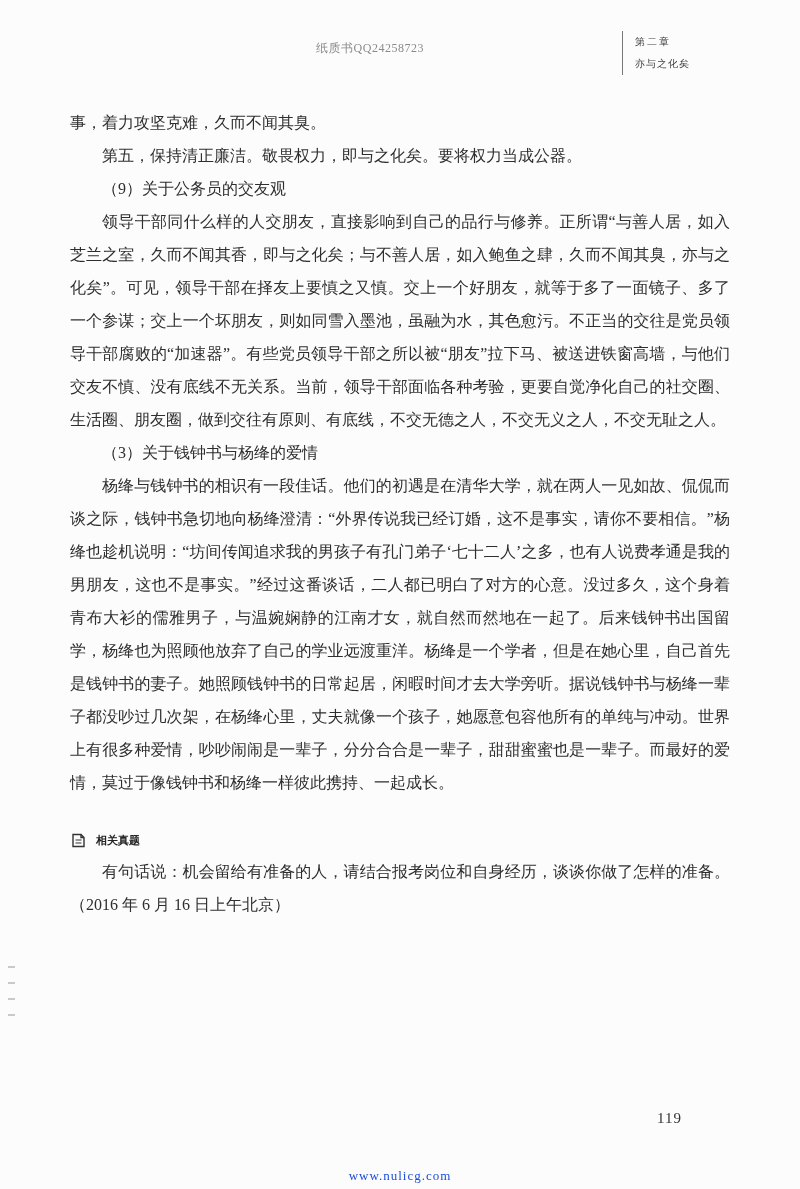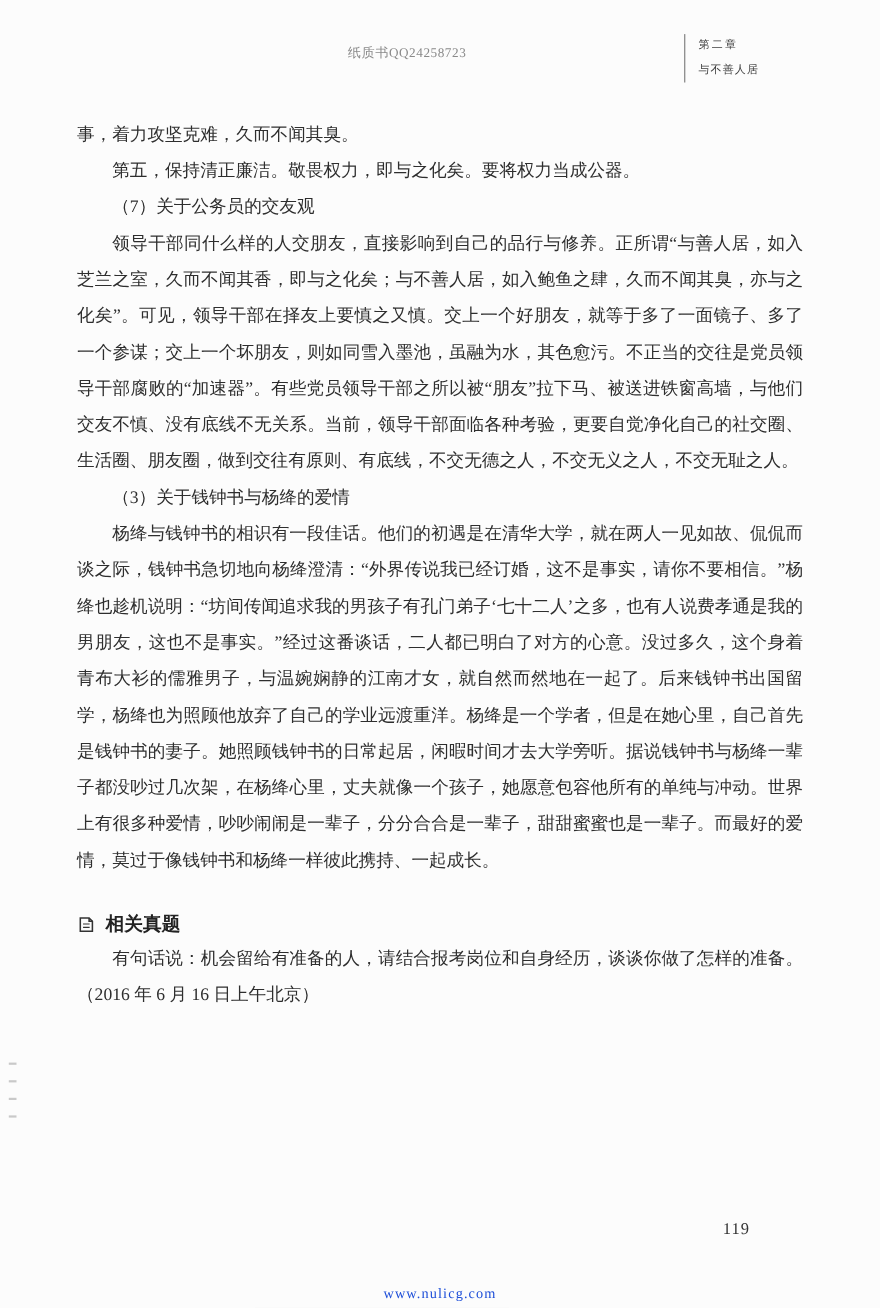--- a/index.html
+++ b/index.html
@@ -54,21 +54,21 @@
   .content p { margin: 0; }
   .content p.indent { text-indent: 2em; }
   
   .related {
     margin-top: 26px;
   }
   .related-header {
     display: flex;
     align-items: center;
     gap: 9px;
-    font-size: 17px;
+    font-size: 11px;
     font-weight: bold;
     color: #222;
     line-height: 30px;
   }
   .rt-icon { display: inline-flex; }
   .related-question {
     margin-top: 4px;
     text-indent: 2em;
   }
   
@@ -107,27 +107,27 @@
 </style>
 </head>
 <body>
 
 <div class="page">
 
   <div class="watermark">纸质书QQ24258723</div>
 
   <div class="chapter-block">
     <div class="chapter-line">第二章</div>
-    <div class="section-line">与不善人居</div>
+    <div class="section-line">亦与之化矣</div>
   </div>
 
   <div class="content">
     <p>事，着力攻坚克难，久而不闻其臭。</p>
     <p class="indent">第五，保持清正廉洁。敬畏权力，即与之化矣。要将权力当成公器。</p>
-    <p class="indent">（7）关于公务员的交友观</p>
+    <p class="indent">（9）关于公务员的交友观</p>
     <p class="indent">领导干部同什么样的人交朋友，直接影响到自己的品行与修养。正所谓“与善人居，如入芝兰之室，久而不闻其香，即与之化矣；与不善人居，如入鲍鱼之肆，久而不闻其臭，亦与之化矣”。可见，领导干部在择友上要慎之又慎。交上一个好朋友，就等于多了一面镜子、多了一个参谋；交上一个坏朋友，则如同雪入墨池，虽融为水，其色愈污。不正当的交往是党员领导干部腐败的“加速器”。有些党员领导干部之所以被“朋友”拉下马、被送进铁窗高墙，与他们交友不慎、没有底线不无关系。当前，领导干部面临各种考验，更要自觉净化自己的社交圈、生活圈、朋友圈，做到交往有原则、有底线，不交无德之人，不交无义之人，不交无耻之人。</p>
     <p class="indent">（3）关于钱钟书与杨绛的爱情</p>
     <p class="indent">杨绛与钱钟书的相识有一段佳话。他们的初遇是在清华大学，就在两人一见如故、侃侃而谈之际，钱钟书急切地向杨绛澄清：“外界传说我已经订婚，这不是事实，请你不要相信。”杨绛也趁机说明：“坊间传闻追求我的男孩子有孔门弟子‘七十二人’之多，也有人说费孝通是我的男朋友，这也不是事实。”经过这番谈话，二人都已明白了对方的心意。没过多久，这个身着青布大衫的儒雅男子，与温婉娴静的江南才女，就自然而然地在一起了。后来钱钟书出国留学，杨绛也为照顾他放弃了自己的学业远渡重洋。杨绛是一个学者，但是在她心里，自己首先是钱钟书的妻子。她照顾钱钟书的日常起居，闲暇时间才去大学旁听。据说钱钟书与杨绛一辈子都没吵过几次架，在杨绛心里，丈夫就像一个孩子，她愿意包容他所有的单纯与冲动。世界上有很多种爱情，吵吵闹闹是一辈子，分分合合是一辈子，甜甜蜜蜜也是一辈子。而最好的爱情，莫过于像钱钟书和杨绛一样彼此携持、一起成长。</p>
 
     <div class="related">
       <div class="related-header">
         <span class="rt-icon">
           <svg width="17" height="17" viewBox="0 0 17 17" aria-hidden="true">
             <path d="M3 2.5 h8 l3 3 v9 h-11 z" fill="none" stroke="#333" stroke-width="1.4"></path>
             <path d="M11 2.5 v3 h3" fill="none" stroke="#333" stroke-width="1.4"></path>

